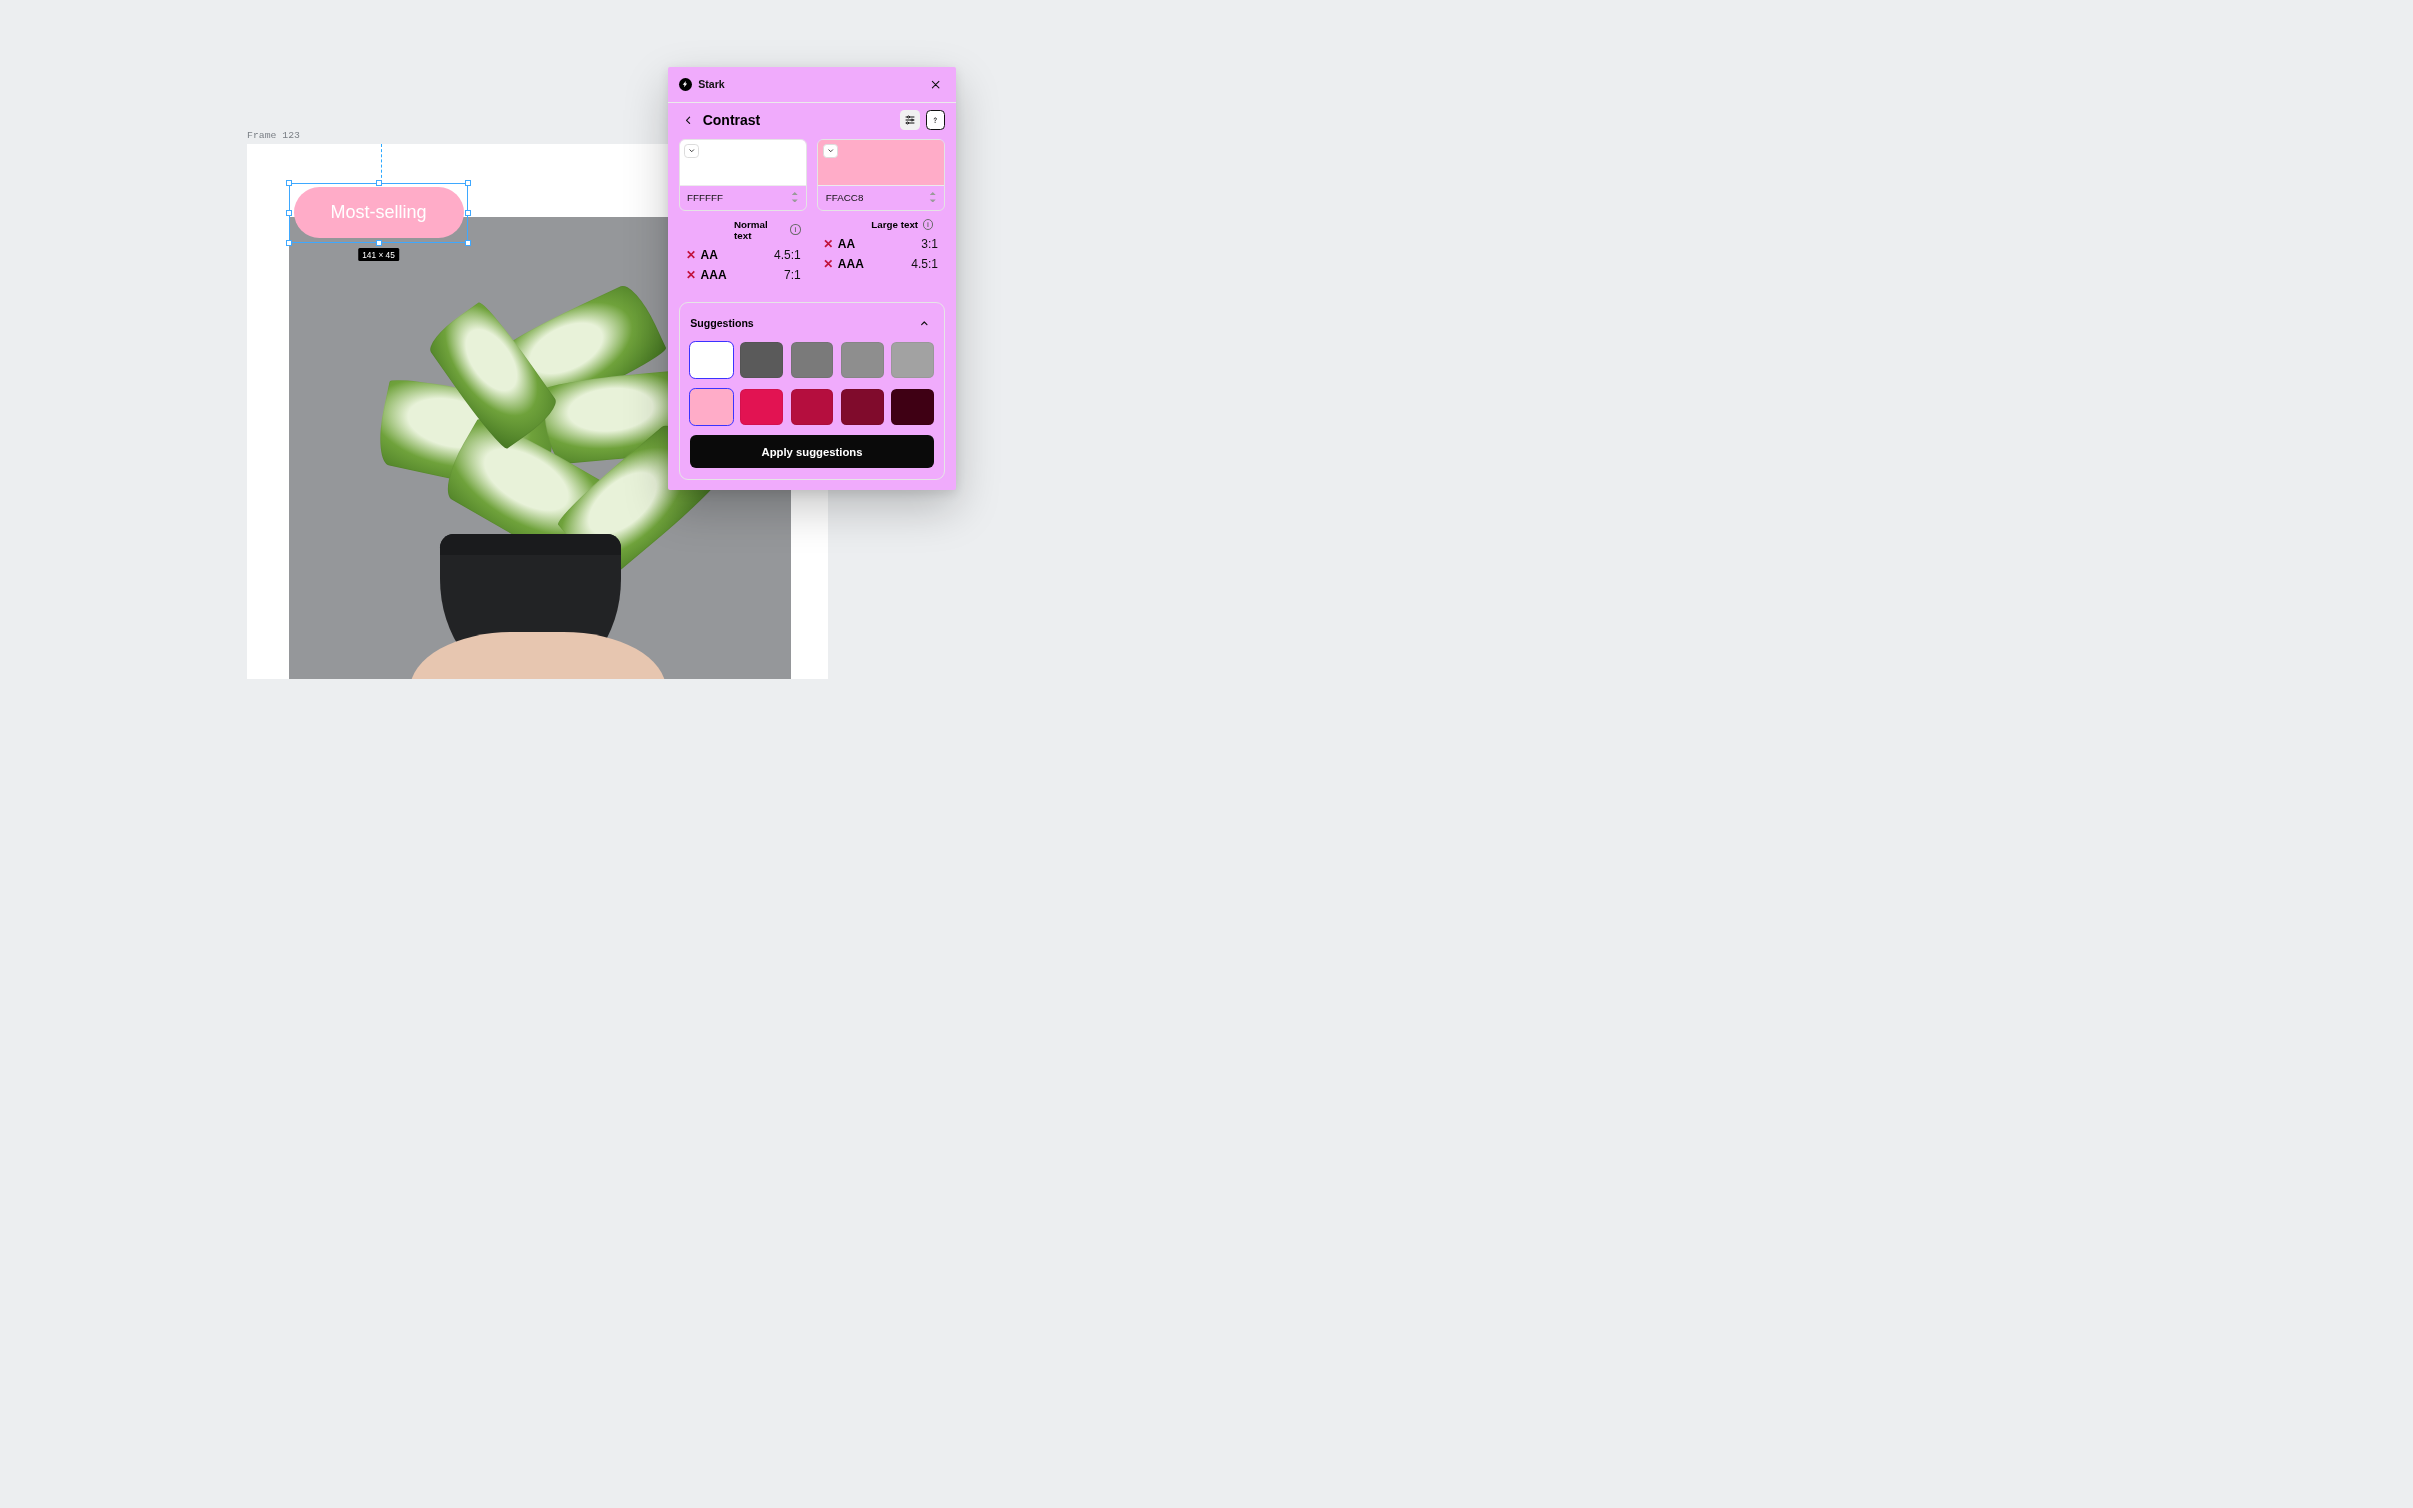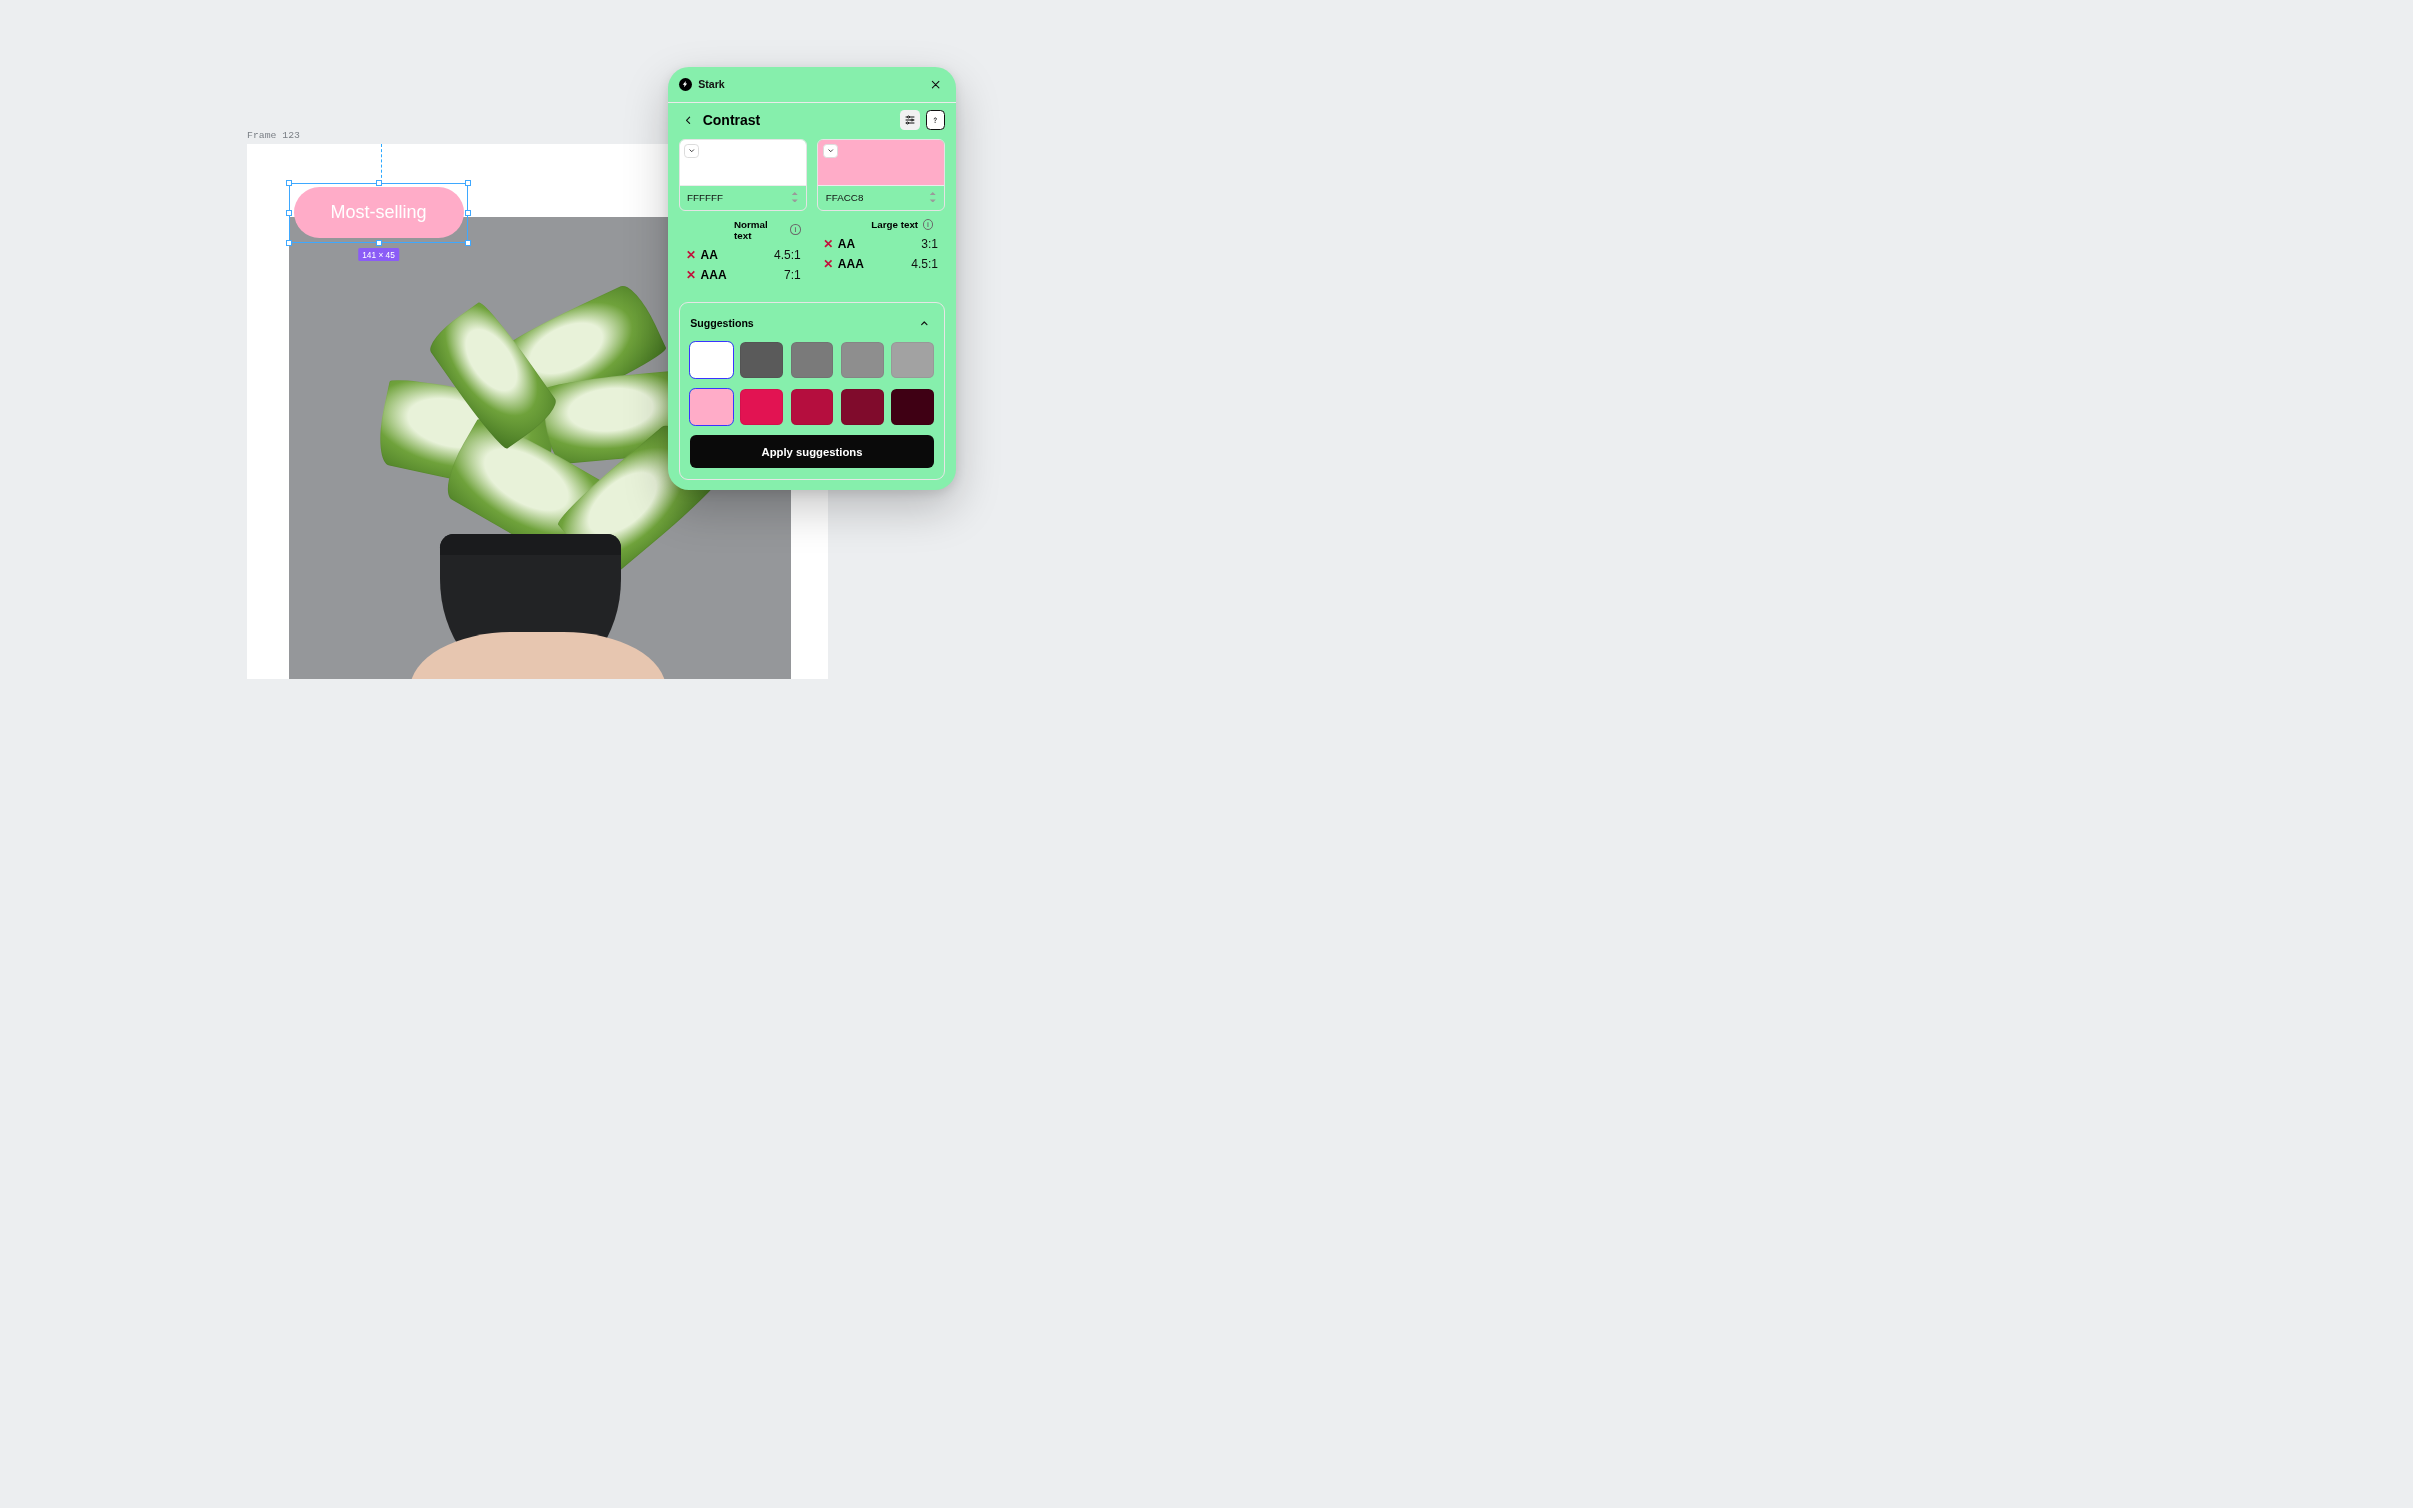--- a/index.html
+++ b/index.html
@@ -102,32 +102,32 @@
   .pill{
     position:absolute; left:4.5px; top:3.8px; right:4.5px; bottom:5.3px;
     background:#ffacc8;
     border-radius: 27px;
     display:flex; align-items:center; justify-content:center;
     color:#ffffff; font-size:18px; font-weight:500;
   }
   .size-badge{
     position:absolute; left:50%; transform:translateX(-50%);
     top: 65px;
-    background:#8b5cf6; color:#fff;
+    background:#000000; color:#fff;
     font-size:8.3px; padding:1.5px 4.5px; border-radius:1.5px;
     white-space:nowrap;
   }
 
   
   .panel {
     position:absolute;
     left: 668px; top: 67px;
     width: 288px;
-    background:#86efac;
-    border-radius: 21px;
+    background:#f0abfc;
+    border-radius: 2px;
     box-shadow: 0 18px 45px rgba(0,0,0,0.22), 0 3px 10.6px rgba(0,0,0,0.10);
     overflow:hidden;
   }
   .panel-header{
     display:flex; align-items:center; justify-content:space-between;
     padding: 7.5px 10.6px;
     border-bottom:0.8px solid #ebebeb;
   }
   .brand{ display:flex; align-items:center; gap:6px; font-size:10.6px; font-weight:600; color:#111;}
   .brand-logo{

